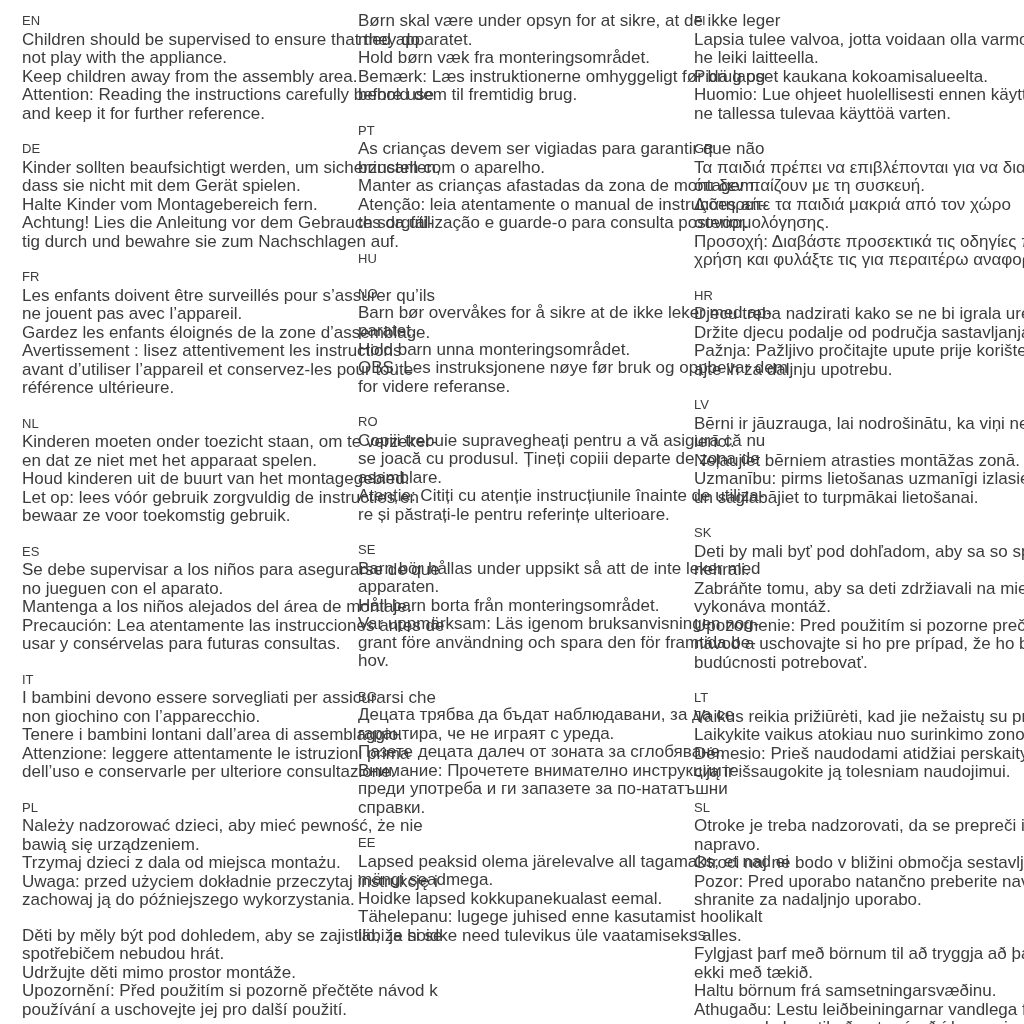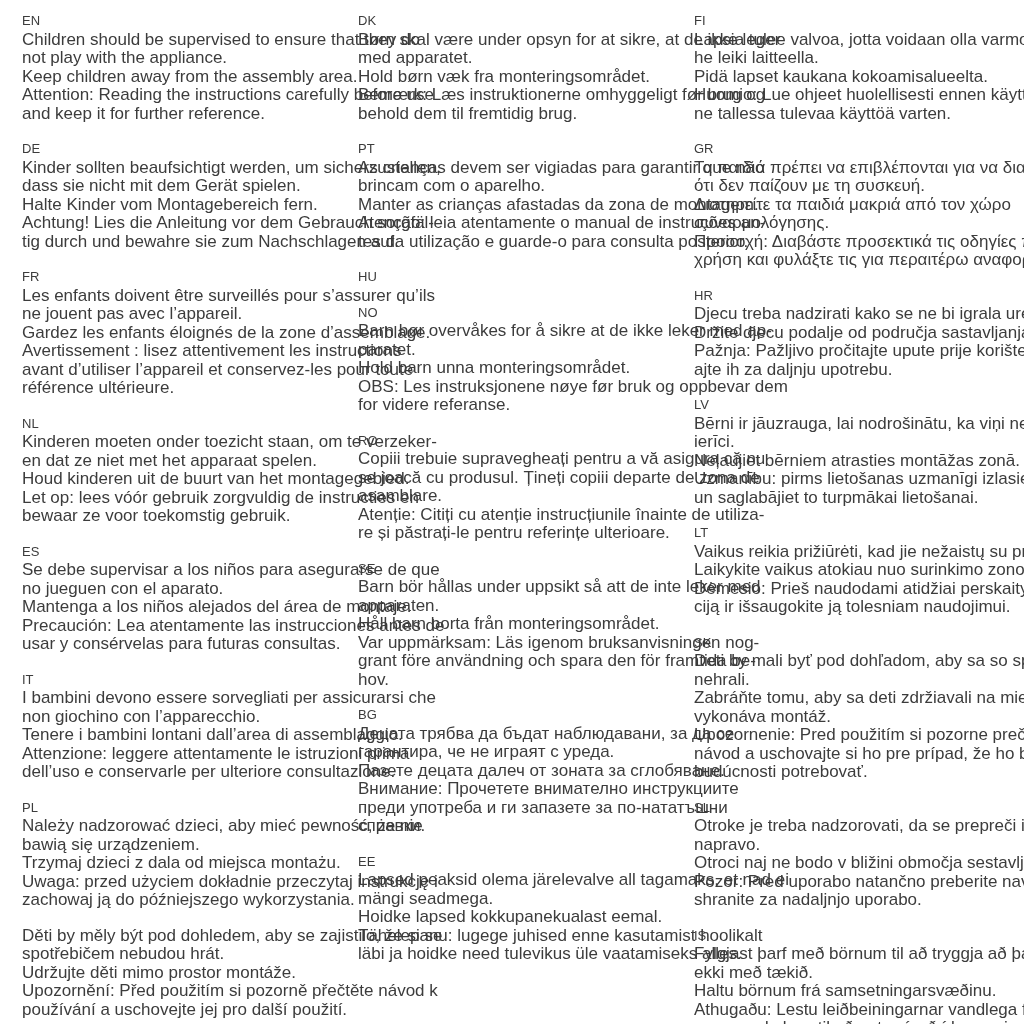--- a/index.html
+++ b/index.html
@@ -112,21 +112,20 @@
       <p class="lang-text">Děti by měly být pod dohledem, aby se zajistilo, že si se
 spotřebičem nebudou hrát.
 Udržujte děti mimo prostor montáže.
 Upozornění: Před použitím si pozorně přečtěte návod k
 používání a uschovejte jej pro další použití.</p>
     </section>
   </div>
 
   <div class="column">
     <section class="lang-section">
-      <h2 class="lang-code">DK</h2>
       <p class="lang-text">Børn skal være under opsyn for at sikre, at de ikke leger
 med apparatet.
 Hold børn væk fra monteringsområdet.
 Bemærk: Læs instruktionerne omhyggeligt før brug og
 behold dem til fremtidig brug.</p>
     </section>
     <section class="lang-section">
       <h2 class="lang-code">PT</h2>
       <p class="lang-text">As crianças devem ser vigiadas para garantir que não
 brincam com o aparelho.
@@ -206,39 +205,39 @@
 Pažnja: Pažljivo pročitajte upute prije korištenja i sačuv-
 ajte ih za daljnju upotrebu.</p>
     </section>
     <section class="lang-section">
       <h2 class="lang-code">LV</h2>
       <p class="lang-text">Bērni ir jāuzrauga, lai nodrošinātu, ka viņi nespēlējas ar
 ierīci.
 Neļaujiet bērniem atrasties montāžas zonā.
 Uzmanību: pirms lietošanas uzmanīgi izlasiet instrukciju
 un saglabājiet to turpmākai lietošanai.</p>
-    </section>
-    <section class="lang-section">
-      <h2 class="lang-code">LT</h2>
-      <p class="lang-text">Vaikus reikia prižiūrėti, kad jie nežaistų su prietaisu.
-Laikykite vaikus atokiau nuo surinkimo zonos.
-Dėmesio: Prieš naudodami atidžiai perskaitykite instruk-
-ciją ir išsaugokite ją tolesniam naudojimui.</p>
     </section>
     <section class="lang-section">
       <h2 class="lang-code">SK</h2>
       <p class="lang-text">Deti by mali byť pod dohľadom, aby sa so spotrebičom
 nehrali.
 Zabráňte tomu, aby sa deti zdržiavali na mieste, kde sa
 vykonáva montáž.
 Upozornenie: Pred použitím si pozorne prečítajte tento
 návod a uschovajte si ho pre prípad, že ho budete v
 budúcnosti potrebovať.</p>
     </section>
     <section class="lang-section">
+      <h2 class="lang-code">LT</h2>
+      <p class="lang-text">Vaikus reikia prižiūrėti, kad jie nežaistų su prietaisu.
+Laikykite vaikus atokiau nuo surinkimo zonos.
+Dėmesio: Prieš naudodami atidžiai perskaitykite instruk-
+ciją ir išsaugokite ją tolesniam naudojimui.</p>
+    </section>
+    <section class="lang-section">
       <h2 class="lang-code">SL</h2>
       <p class="lang-text">Otroke je treba nadzorovati, da se prepreči igranje z
 napravo.
 Otroci naj ne bodo v bližini območja sestavljanja.
 Pozor: Pred uporabo natančno preberite navodila in jih
 shranite za nadaljnjo uporabo.</p>
     </section>
     <section class="lang-section">
       <h2 class="lang-code">IS</h2>
       <p class="lang-text">Fylgjast þarf með börnum til að tryggja að þau leiki sér

